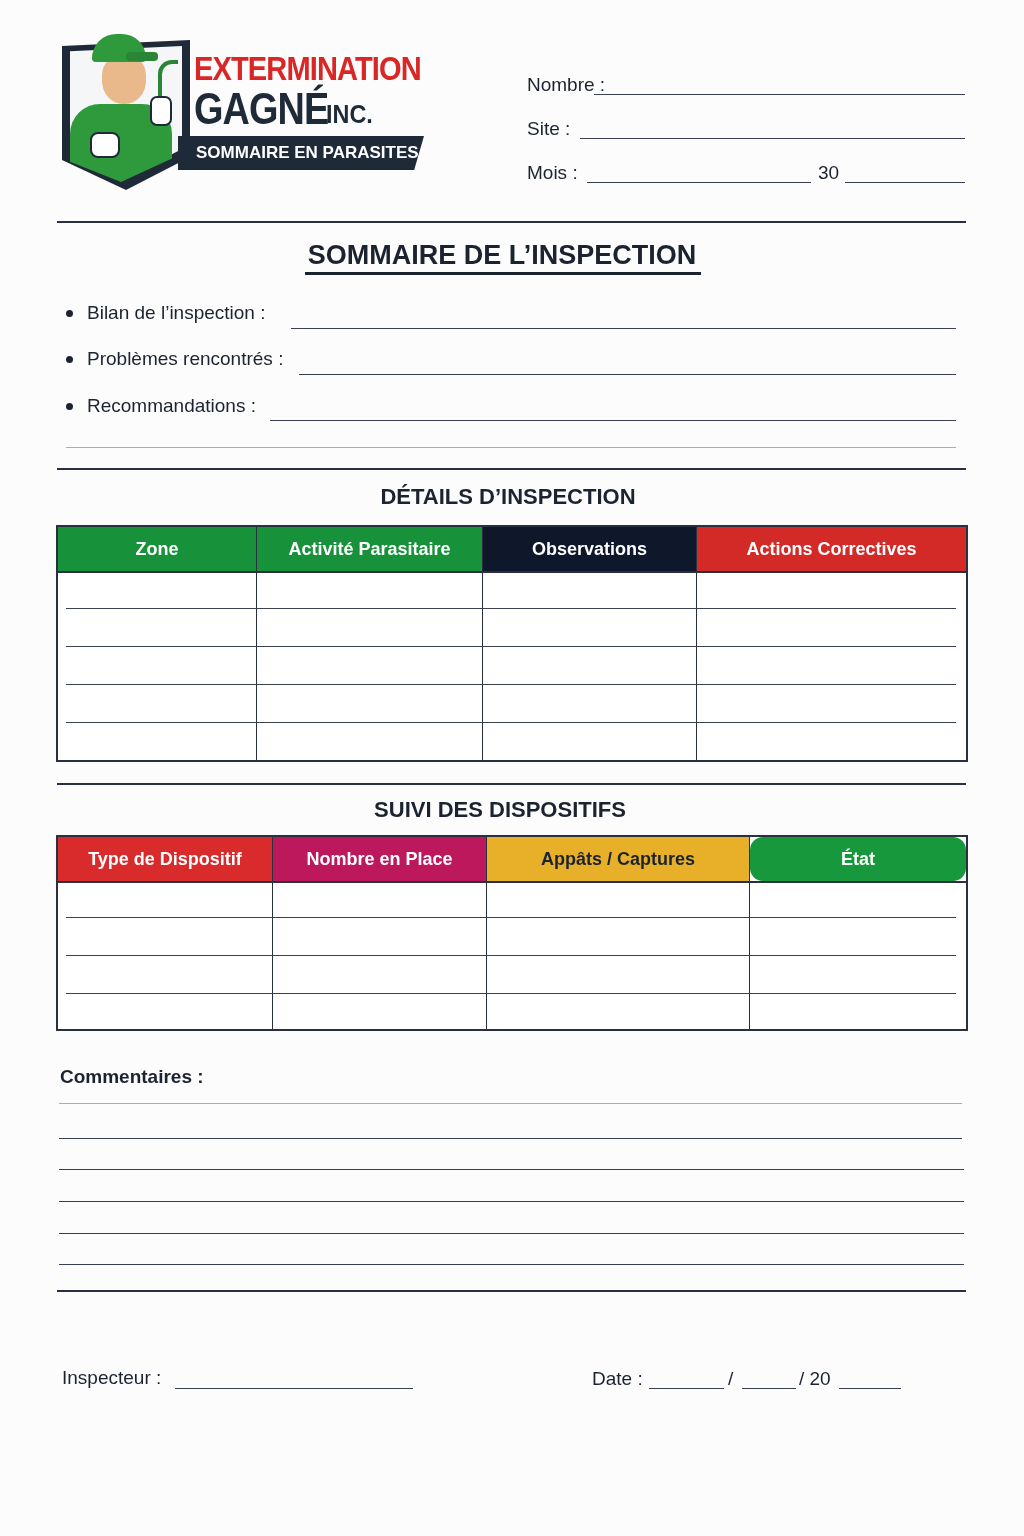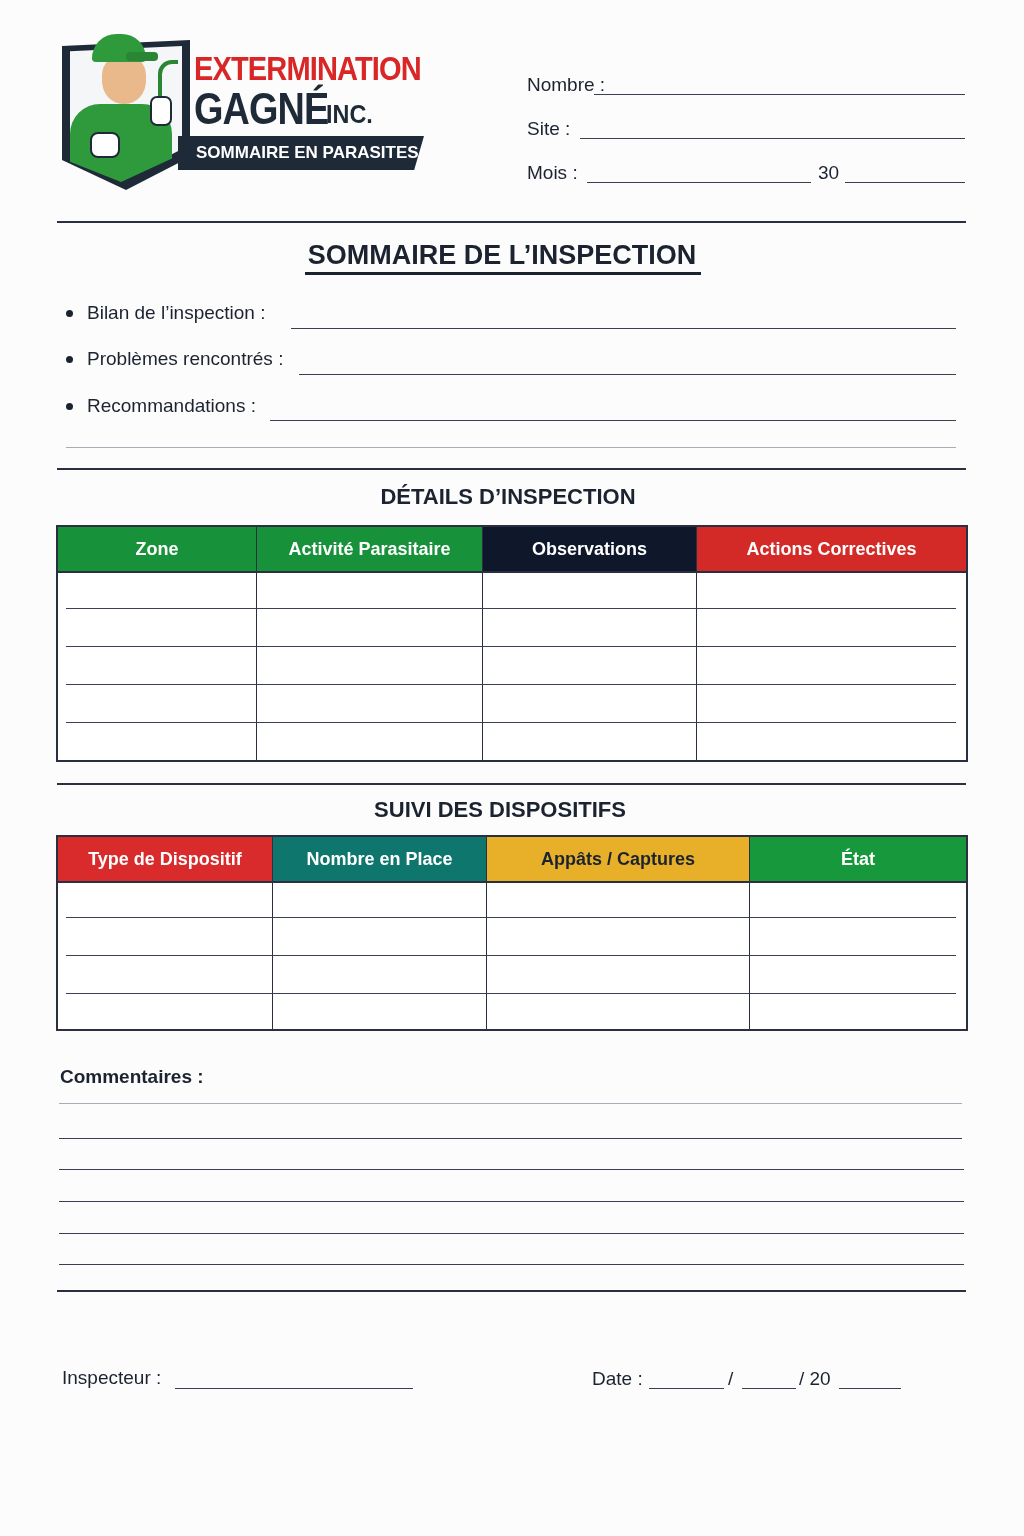--- a/index.html
+++ b/index.html
@@ -149,23 +149,23 @@
   <div class="hrow" style="top:195px;"></div>
 </div>
 
 <div class="line thick" style="left:57px;top:783px;width:909px;"></div>
 
 <div class="section-title" style="top:797px;font-size:22px;left:-12px;">SUIVI DES DISPOSITIFS</div>
 
 <div class="tbl" style="left:56px;top:835px;width:912px;height:196px;">
   <div class="thead">
     <div class="th" style="width:215px;background:#d92a2c;">Type de Dispositif</div>
-    <div class="th" style="width:214px;background:#0f766e;">Nombre en Place</div>
+    <div class="th" style="width:214px;background:#be185d;">Nombre en Place</div>
     <div class="th" style="width:263px;background:#e8b028;color:#1c2330;">Appâts / Captures</div>
-    <div class="th" style="flex:1;background:#18983c;">État</div>
+    <div class="th" style="flex:1;background:#18983c;border-radius:13px;">État</div>
   </div>
   <div class="line" style="left:0;right:0;top:44px;width:auto;height:2px;background:#2a3040;"></div>
   <div class="vline" style="left:214px;top:0;bottom:0;"></div>
   <div class="vline" style="left:428px;top:0;bottom:0;"></div>
   <div class="vline" style="left:691px;top:0;bottom:0;"></div>
   <div class="hrow" style="top:80px;"></div>
   <div class="hrow" style="top:118px;"></div>
   <div class="hrow" style="top:156px;"></div>
 </div>
 

